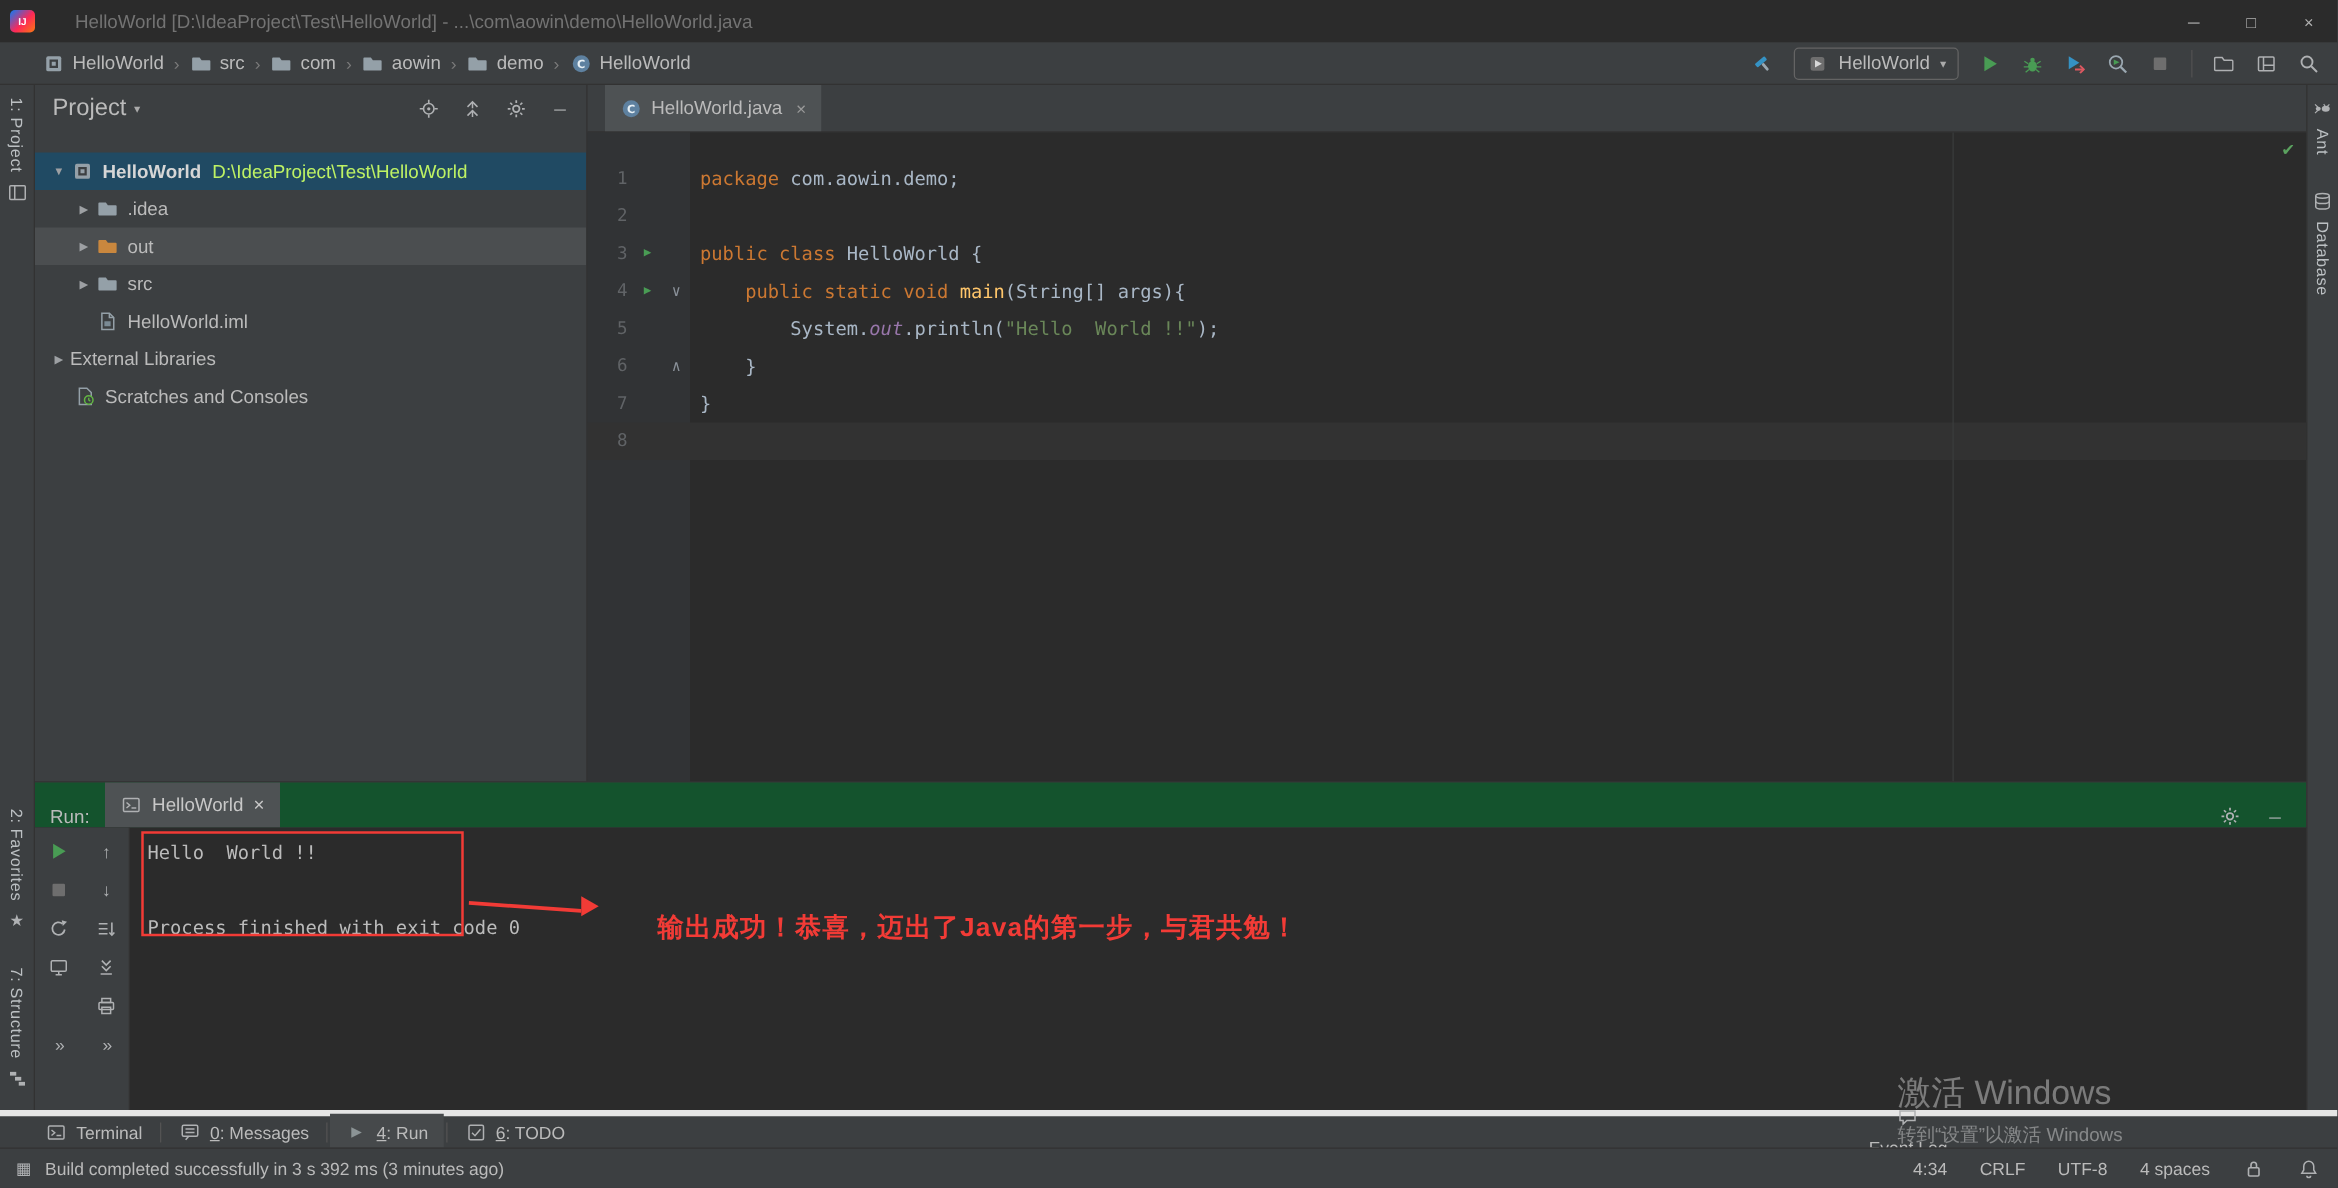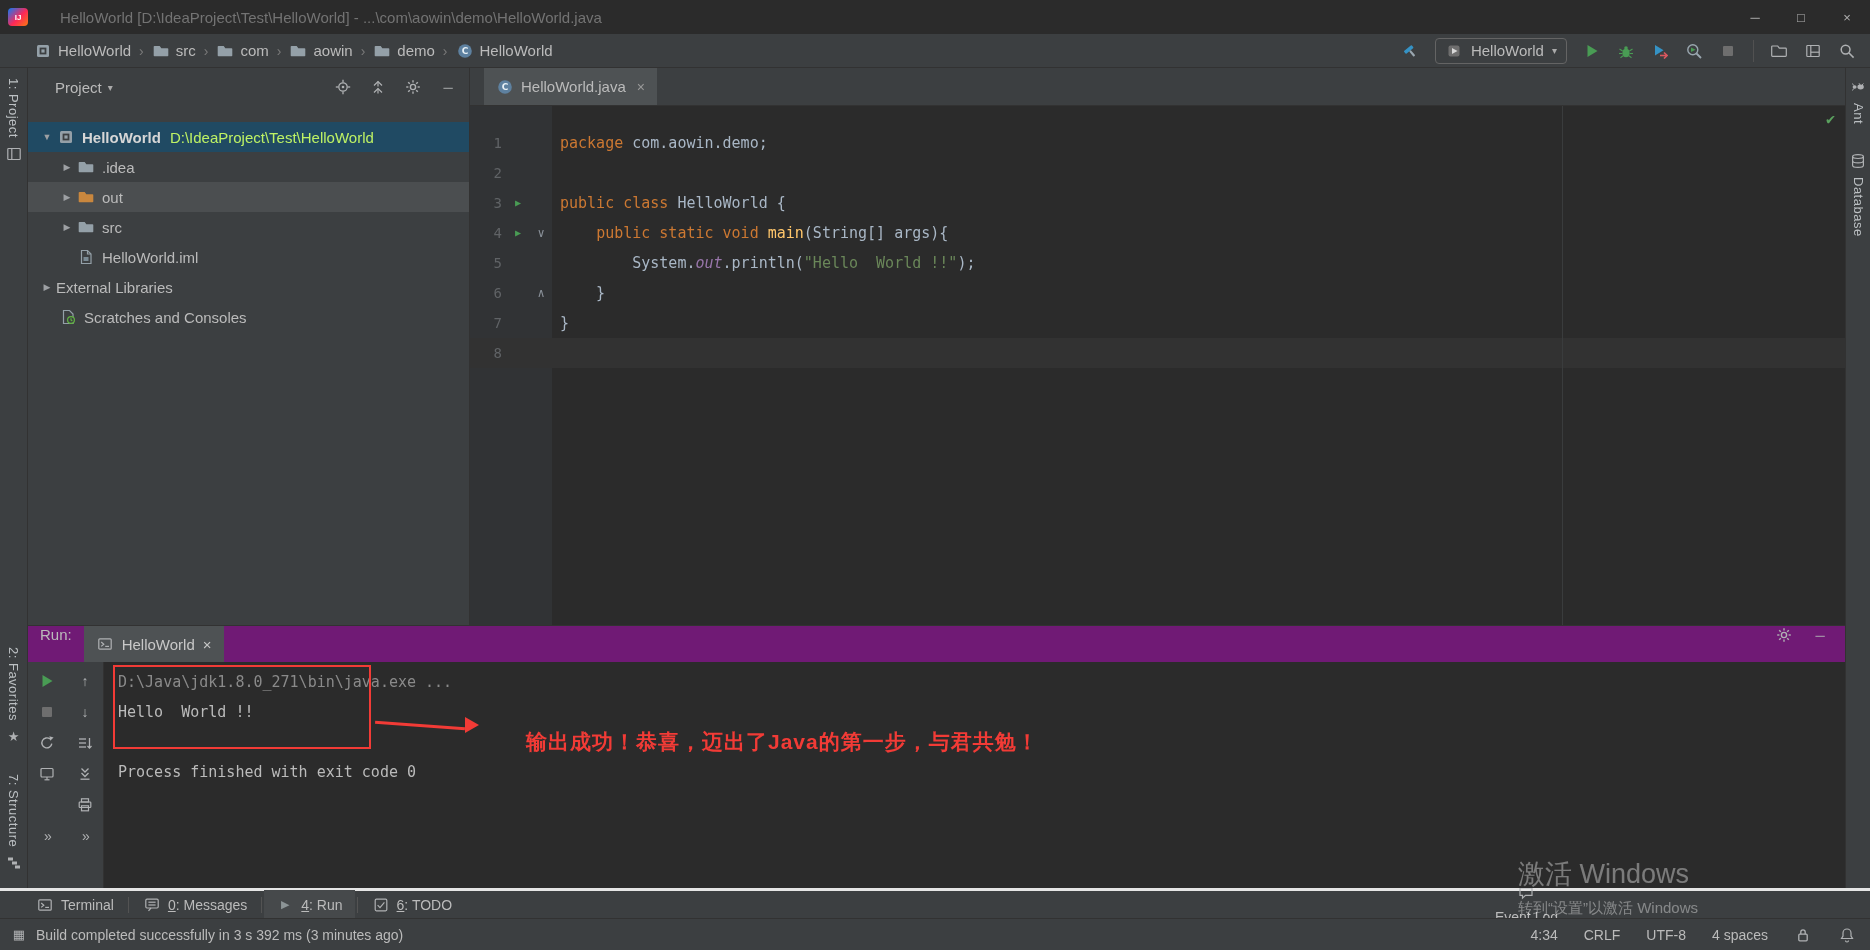--- a/index.html
+++ b/index.html
@@ -38,21 +38,21 @@
   .stripe-group { display:flex; flex-direction:column; align-items:center; gap:28px; }
   .vtab { display:flex; flex-direction:column; align-items:center; gap:7px; }
   .vtext { writing-mode:vertical-rl; font-size:13px; color:#bcc0c3; letter-spacing:.5px; white-space:nowrap; }
 
   .center-col { flex:1; display:flex; flex-direction:column; min-width:0; }
   .main-row { flex:1; display:flex; min-height:0; }
 
   
   .project-panel { width:442px; background:#3c3f41; border-right:1px solid #323232; display:flex; flex-direction:column; flex:0 0 auto; }
   .panel-header { height:38px; display:flex; align-items:center; padding:0 12px 0 14px; gap:6px; flex:0 0 auto; }
-  .panel-title { font-size:15px; color:#bbb;margin-left:13px; }
+  .panel-title { font-size:19px; color:#bbb; }
   .panel-caret { font-size:10px; color:#aaa; }
   .panel-controls { margin-left:auto; display:flex; align-items:center; gap:17px; }
   .tree { flex:1; padding-top:16px; overflow:hidden; }
   .tree-row { height:30px; display:flex; align-items:center; font-size:15px; color:#bbb; white-space:nowrap; }
   .tree-row.selected { background:#204a63; }
   .tree-row.hover { background:#4b4e50; }
   .tree-arrow { width:18px; font-size:9px; color:#9da0a3; display:flex; justify-content:center; flex:0 0 auto; }
   .tree-ico { width:20px; margin-right:6px; display:flex; justify-content:center; flex:0 0 auto; }
   .tree-label { color:#bbb; }
   .tree-label.bold { font-weight:bold; color:#d6d6d6; }
@@ -72,39 +72,39 @@
   .run-slot { width:24px; display:flex; align-items:center; justify-content:center; color:#499c54; font-size:10px; flex:0 0 auto; }
   .fold-slot { width:22px; display:flex; align-items:center; justify-content:center; color:#8a9199; font-size:12px; flex:0 0 auto; }
   .code-content { white-space:pre; font-size:15px; padding-left:8px; }
   .tk-kw { color:#CC7832; } .tk-st { color:#6A8759; } .tk-me { color:#FFC66B; }
   .tk-fi { color:#9876AA; font-style:italic; } .tk-pl { color:#A9B7C6; }
   .margin-line { position:absolute; top:0; bottom:0; left:1092px; width:1px; background:#3a3c3d; }
   .inspect-check { position:absolute; top:4px; right:10px; color:#5ba25f; font-size:15px; }
 
   
   .run-panel { height:263px; display:flex; flex-direction:column; border-top:1px solid #323232; flex:0 0 auto; }
-  .run-header { height:36px; background:#701a75; display:flex; align-items:flex-start; padding:0 16px 0 12px; gap:12px; flex:0 0 auto; }
+  .run-header { height:36px; background:#14532d; display:flex; align-items:flex-end; padding:0 16px 0 12px; gap:12px; flex:0 0 auto; }
   .run-title { font-size:15px; color:#bbb; }
   .run-tab { display:flex; align-items:center; gap:8px; background:#4e5254; height:36px; padding:0 12px; font-size:15px; color:#c8c8c8; }
   .run-header-controls { margin-left:auto; display:flex; gap:18px; }
   .run-body { flex:1; display:flex; position:relative; background:#2b2b2b; min-height:0; }
   .run-toolbar { width:76px; background:#3c3f41; border-right:1px solid #323232; display:grid;
     grid-template-columns:38px 38px; justify-items:center; align-content:start; padding-top:10px; row-gap:13px; flex:0 0 auto; }
   .console { flex:1; padding:5px 0 0 14px; font-family:"DejaVu Sans Mono", monospace; font-size:15px; line-height:30px; }
   .console-line { white-space:pre; color:#bbbbbb; min-height:30px; }
   .console-line.cmd { color:#8a8a8a; }
   .red-rect { position:absolute; left:85px; top:3px; width:258px; height:84px; border:2px solid #f23b36; }
   .red-arrow { position:absolute; left:347px; top:52px; width:104px; height:22px; }
   .red-arrow .shaft { position:absolute; left:0; top:10px; width:90px; height:3px; background:#f23b36; transform:rotate(4deg); }
   .red-arrow .head { position:absolute; right:0; top:3px; width:0; height:0;
     border-left:14px solid #f23b36; border-top:8px solid transparent; border-bottom:8px solid transparent; }
   .red-note { position:absolute; left:498px; top:66px; font-size:21px; font-weight:bold; color:#f23b36; letter-spacing:1px; }
 
   
-  .bottom-bar { height:30px; background:#3c3f41; border-top:3px solid #e5e5e5; display:flex; align-items:center; padding:0 12px 0 24px; font-size:14px; flex:0 0 auto; }
+  .bottom-bar { height:30px; background:#3c3f41; border-top:5px solid #e5e5e5; display:flex; align-items:center; padding:0 12px 0 24px; font-size:14px; flex:0 0 auto; }
   .bb-tab { display:flex; align-items:center; gap:7px; padding:0 12px; height:30px; color:#bbb; }
   .bb-tab.active { background:#46494b; }
   .bb-sep { width:1px; height:16px; background:#535353; margin:0 2px; }
   .eventlog { margin-left:auto; margin-right:300px; display:flex; align-items:center; gap:7px; color:#bbb;flex-direction:column; }
   .status-bar { height:32px; background:#3c3f41; border-top:1px solid #323232; display:flex; align-items:center; padding:0 14px 0 10px; font-size:14px; color:#bbb; flex:0 0 auto; }
   .status-msg { margin-left:8px; }
   .status-right { margin-left:auto; display:flex; align-items:center; gap:26px; }
 
   .watermark { position:absolute; left:1518px; top:856px; z-index:60; pointer-events:none; color:rgba(255,255,255,.38); }
   .wm1 { font-size:27px; }
@@ -586,21 +586,20 @@
                 <svg viewBox="0 0 16 16" fill="none" stroke="#AFB1B3" stroke-width="1.2">
                   <rect x="4.5" y="1.8" width="7" height="3.2"></rect>
                   <rect x="2.2" y="5" width="11.6" height="5.5" rx="0.8"></rect>
                   <rect x="4.5" y="8.8" width="7" height="5"></rect>
                 </svg>
               </span>
               <span class="icon ic-more">»</span>
               <span class="icon ic-more">»</span>
             </div>
           <div class="console" id="console">
-              <div class="console-line cmd">D:\Java\jdk1.8.0_271\bin\java.exe ...</div>
               <div class="console-line">Hello  World !!</div>
               <div class="console-line"> </div>
               <div class="console-line">Process finished with exit code 0</div>
             </div>
           <div class="red-rect"></div>
           <div class="red-arrow">
             <span class="shaft"></span>
             <span class="head"></span>
           </div>
           <div class="red-note">输出成功！恭喜，迈出了Java的第一步，与君共勉！</div>

